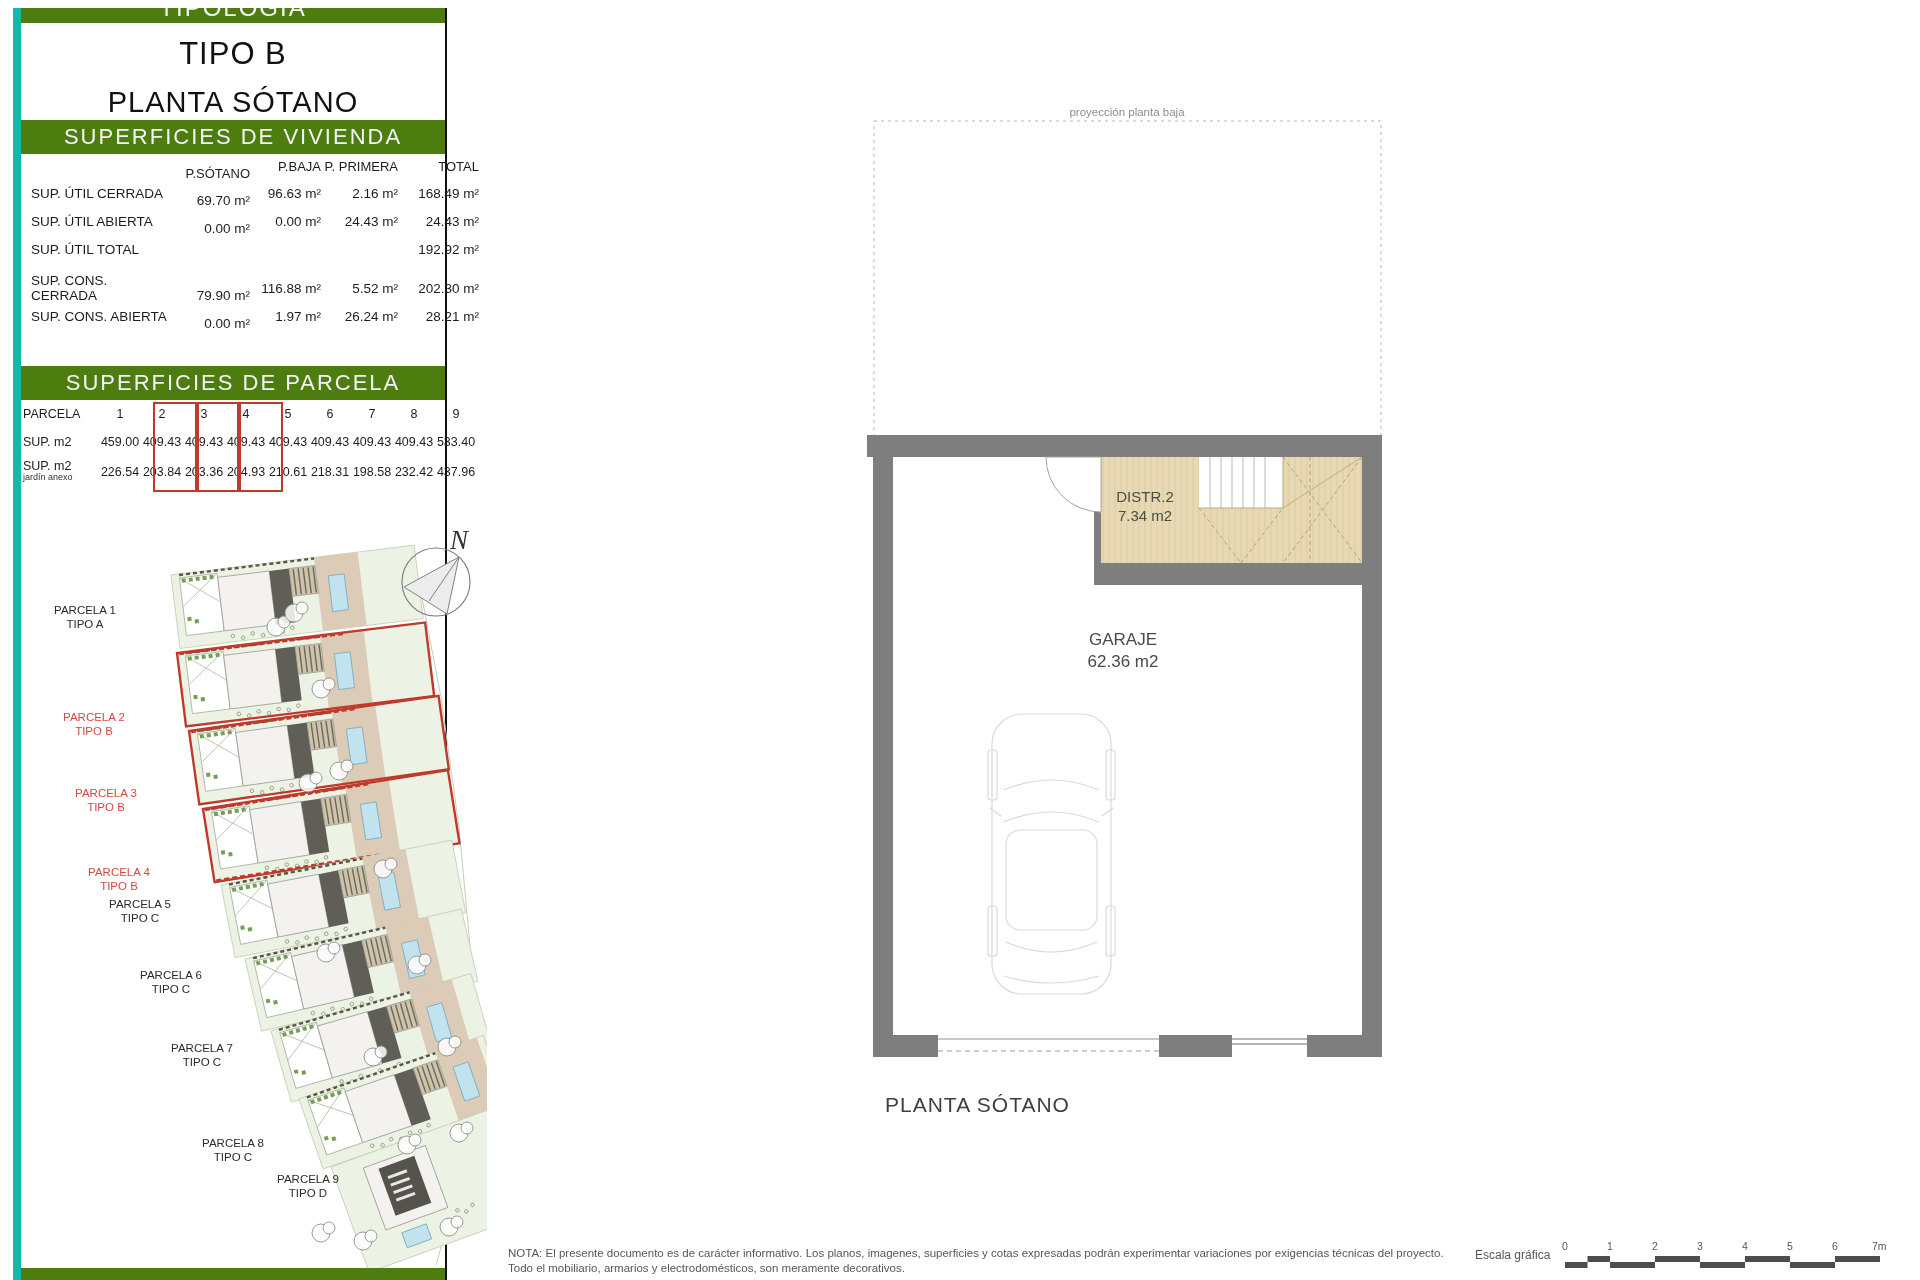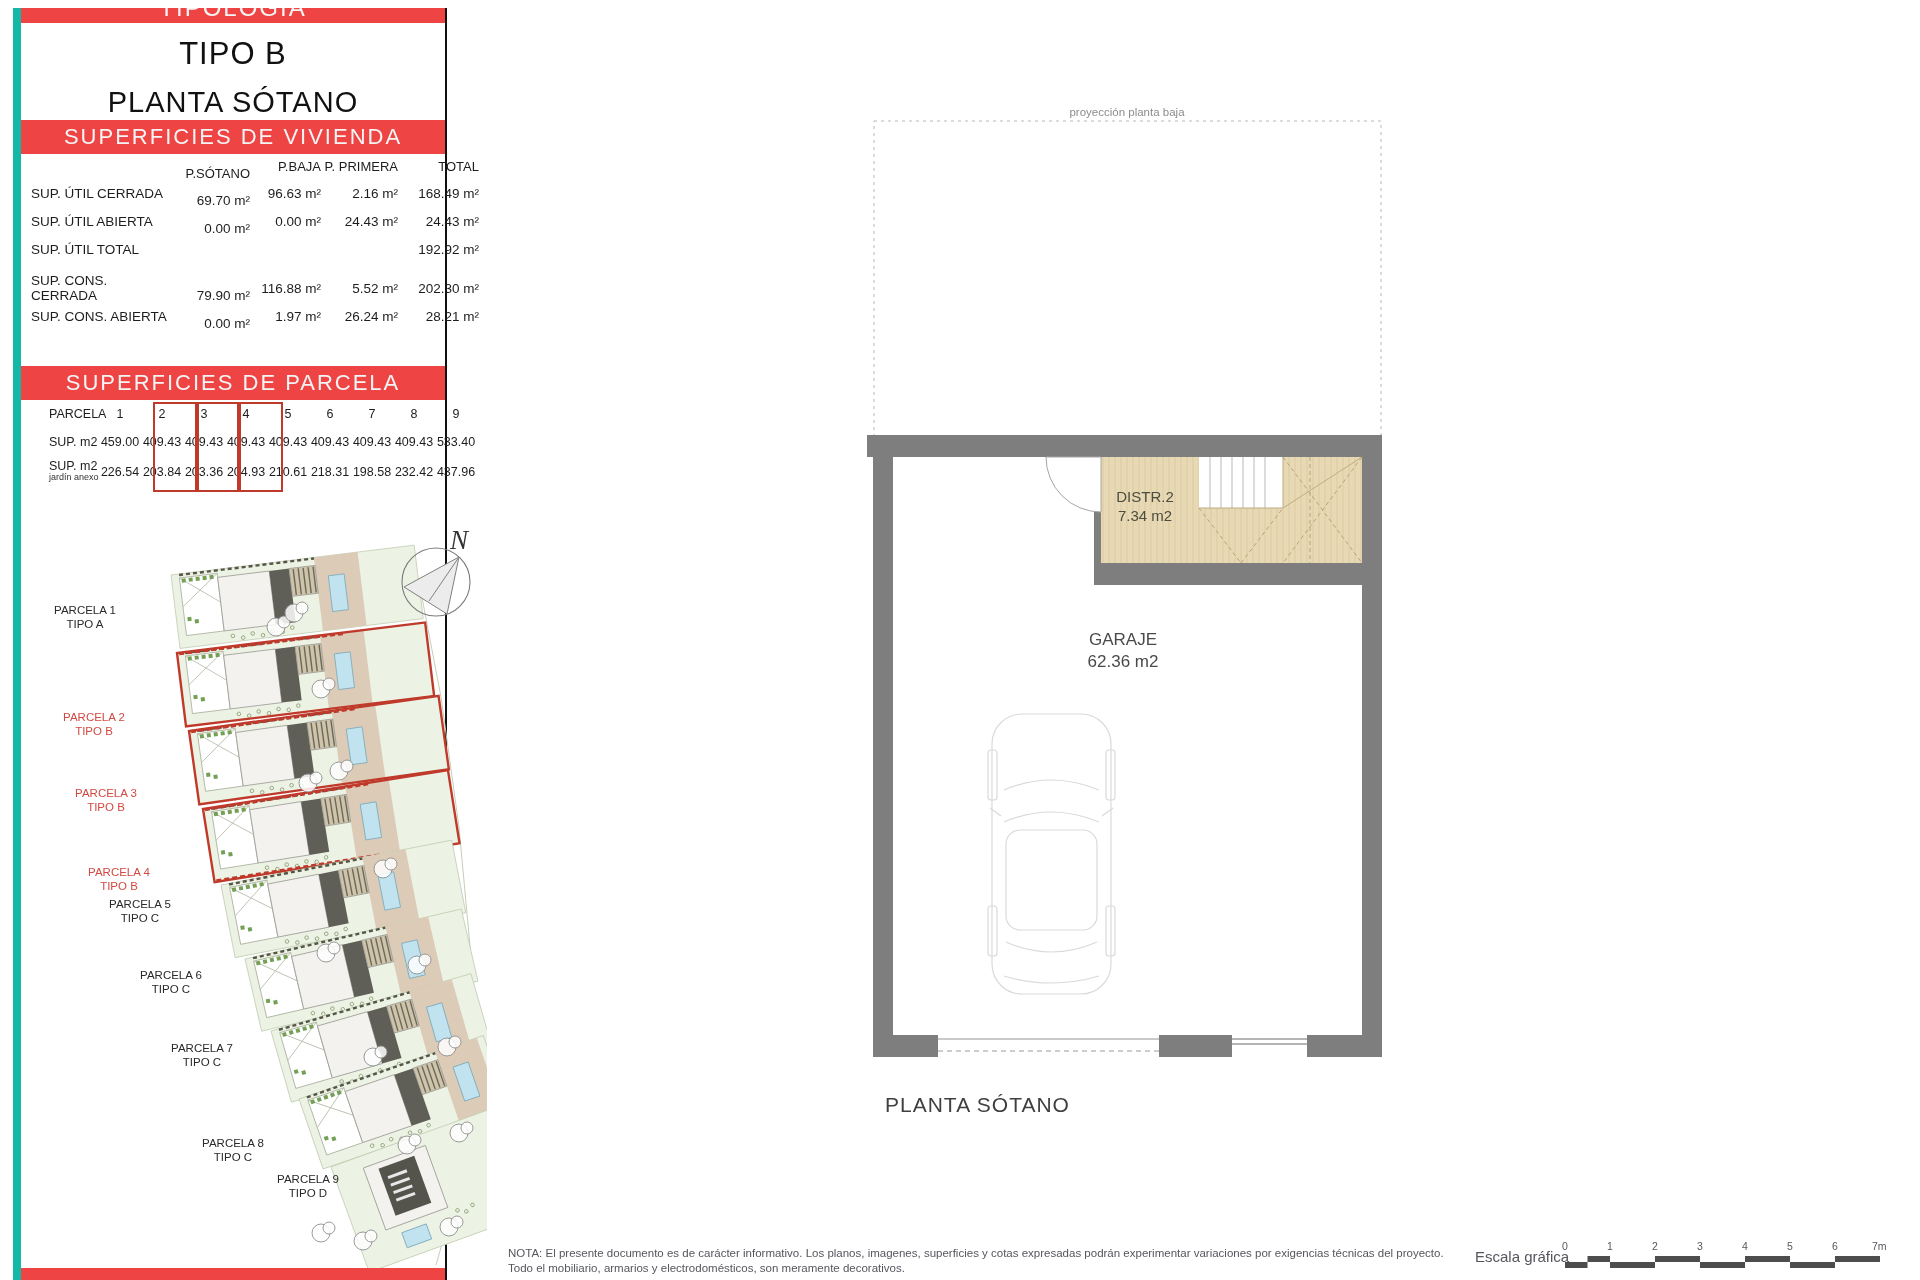--- a/index.html
+++ b/index.html
@@ -2,21 +2,21 @@
 <html><head>
 <meta charset="utf-8">
 <style>
   html,body{margin:0;padding:0;}
   body{width:1920px;height:1280px;position:relative;background:#ffffff;
        font-family:"Liberation Sans","DejaVu Sans",sans-serif;color:#222;overflow:hidden;}
 
   
   .panel{position:absolute;left:13px;top:8px;width:434px;height:1278px;background:#fff;
          border-left:8px solid #14b8a6;border-right:2px solid #111;box-sizing:border-box;}
-  .blackbar{position:absolute;left:0;width:100%;background:#ef4444;color:#f4f4f4;
+  .blackbar{position:absolute;left:0;width:100%;background:#4d7c0f;color:#f4f4f4;
             display:flex;align-items:center;justify-content:center;
             letter-spacing:2px;font-size:22px;overflow:hidden;}
   .bar-tipologia{top:0;height:15px;}
   .bar-tipologia span{margin-top:-16px;font-size:24px;}
   .bar-viv{top:112px;height:34px;}
   .bar-par{top:358px;height:34px;}
   .bar-esq{top:485px;height:34px;}
   .bar-bottom{top:1260px;height:16px;}
   .title-block{position:absolute;left:0;top:16px;width:100%;text-align:center;color:#111;}
   .title-1{font-size:31px;letter-spacing:1px;margin-top:12px;}
@@ -29,37 +29,37 @@
   .vt-spacer{height:11px;}
   .vt-label{width:145px;padding-left:10px;text-align:left;}
   .c1{width:74px;text-align:right;margin-top:14px;}
   .c2{width:71px;text-align:right;}
   .c3{width:77px;text-align:right;}
   .c4{width:81px;text-align:right;}
 
   
   .ptable{position:absolute;left:0;top:392px;width:468px;font-size:12.5px;color:#1d1d1d;}
   .pt-row{display:flex;align-items:center;height:28px;}
-  .pt-label{width:78px;padding-left:28px;box-sizing:border-box;text-align:left;line-height:11px;}
+  .pt-label{width:78px;padding-left:2px;box-sizing:border-box;text-align:left;line-height:11px;}
   .pt-sub{display:block;font-size:9px;color:#333;}
   .pt-c{width:42px;text-align:center;}
   .pt-jard{height:32px;}
   .redbox{position:absolute;border:2px solid #bf3a2b;width:42px;height:86px;top:2px;}
 
   
   .site{position:absolute;left:0;top:519px;width:466px;height:741px;}
   .pl{position:absolute;transform:translate(-50%,-50%);text-align:center;font-size:11.5px;
       line-height:14px;color:#2a2a2a;white-space:nowrap;}
   .pl.red{color:#d24a42;margin-top:36px;}
 
   
   .planwrap{position:absolute;left:860px;top:100px;width:560px;height:1035px;}
   .footer-note{position:absolute;left:508px;top:1246px;width:950px;font-size:11.5px;
                line-height:15px;color:#55565e;}
-  .scale-label{position:absolute;left:1475px;top:1248px;font-size:15px;color:#55565e;}
+  .scale-label{position:absolute;left:1475px;top:1248px;font-size:12px;color:#55565e;}
   .scalebar{position:absolute;left:1560px;top:1240px;width:340px;height:40px;}
   .scalebar .tick{position:absolute;top:0;font-size:10.5px;color:#55565e;}
 </style>
 </head>
 <body>
 
 <div class="panel">
 
   <div class="blackbar bar-tipologia">
     <span>TIPOLOGÍA</span>

